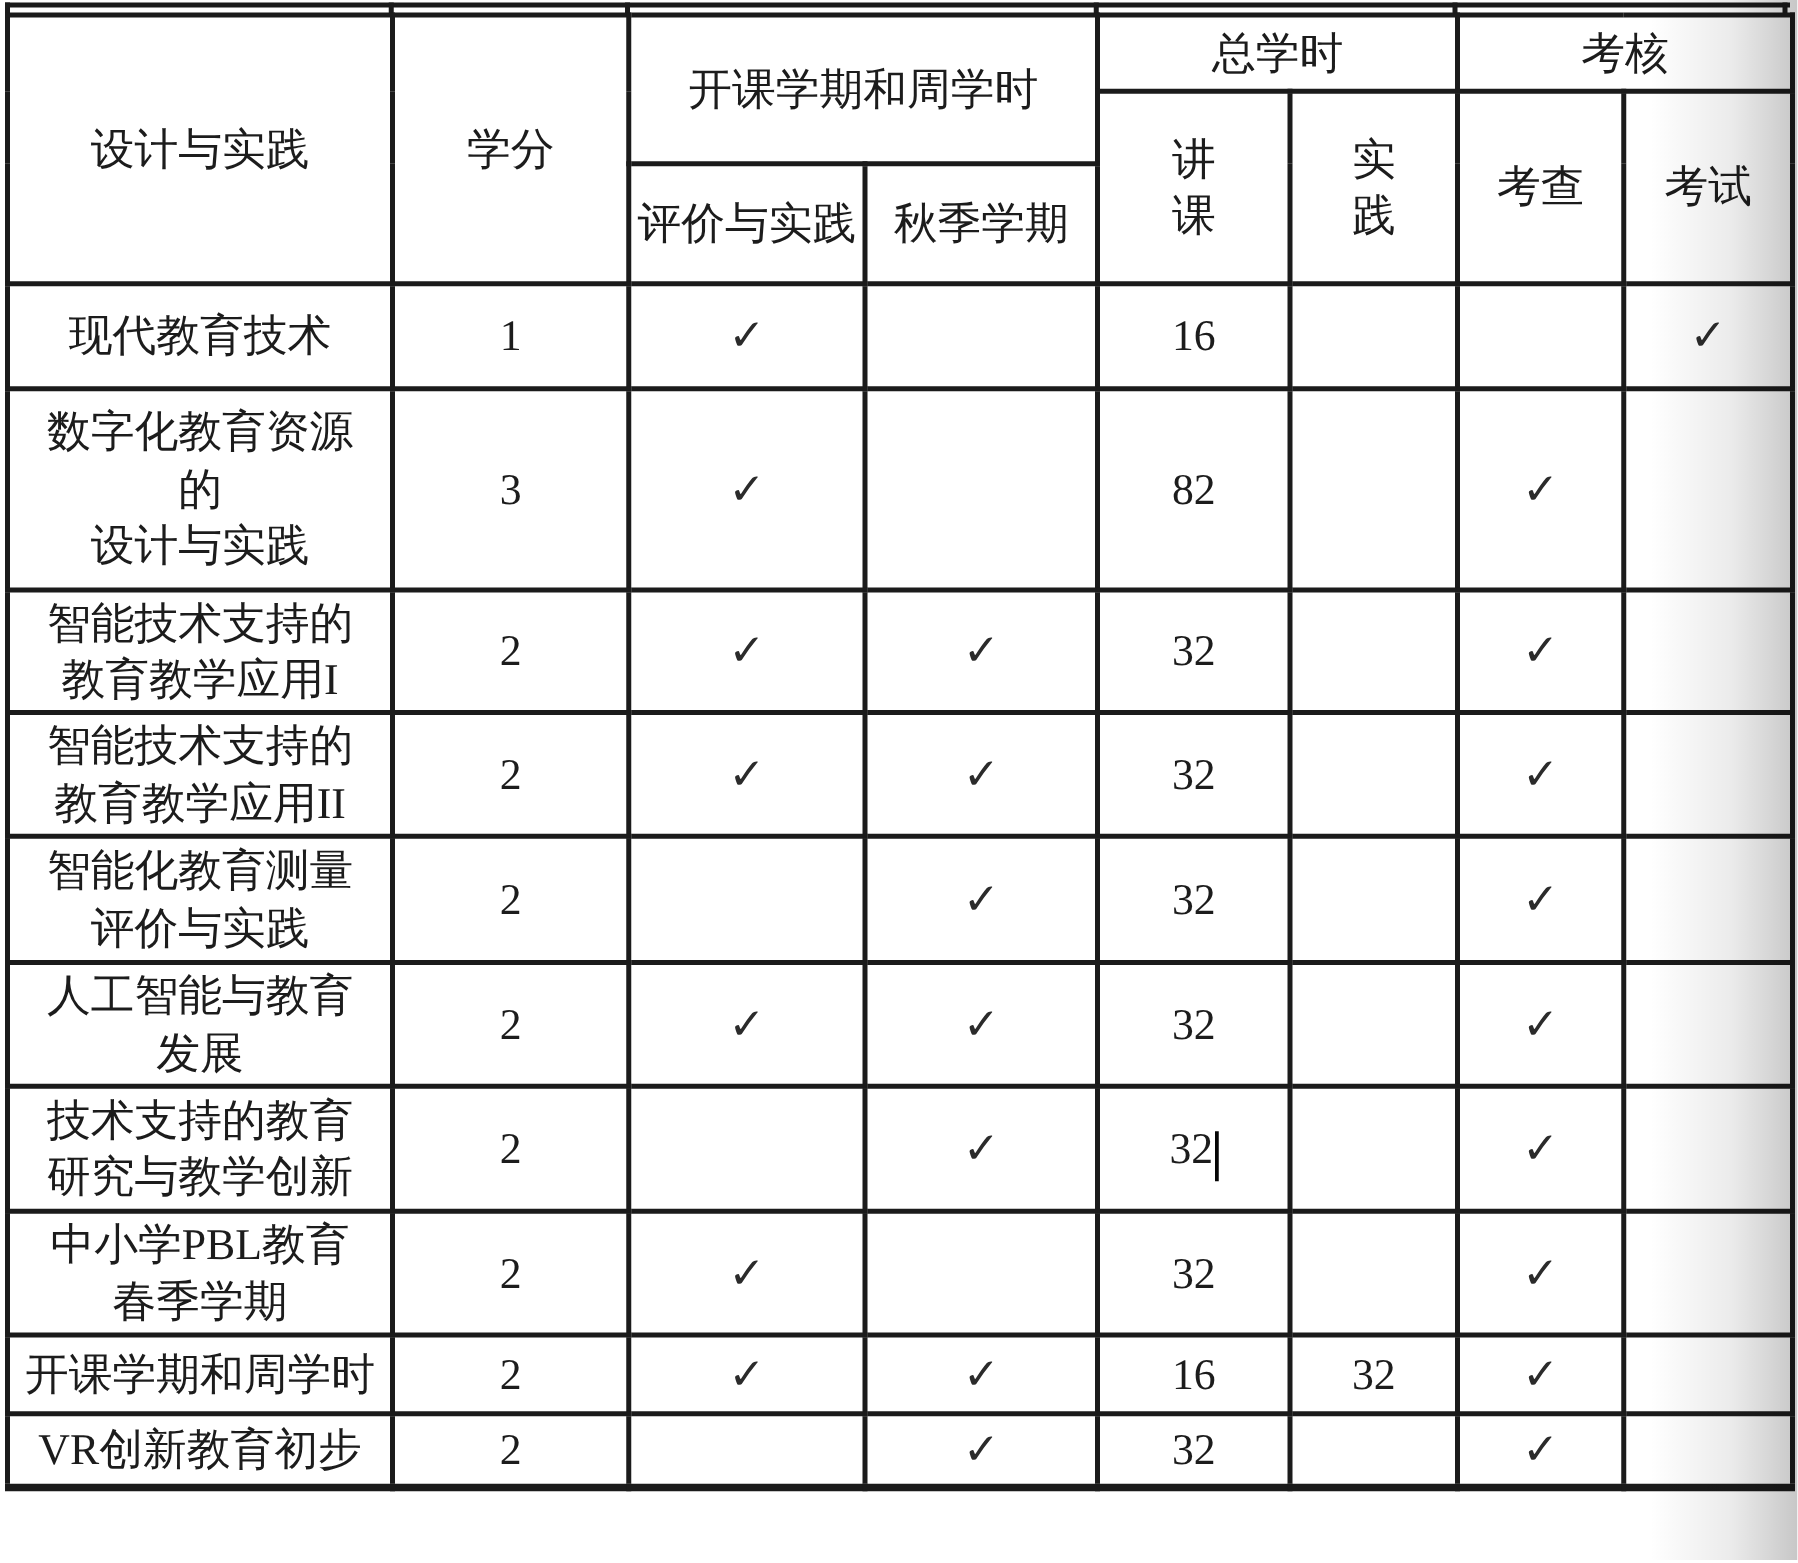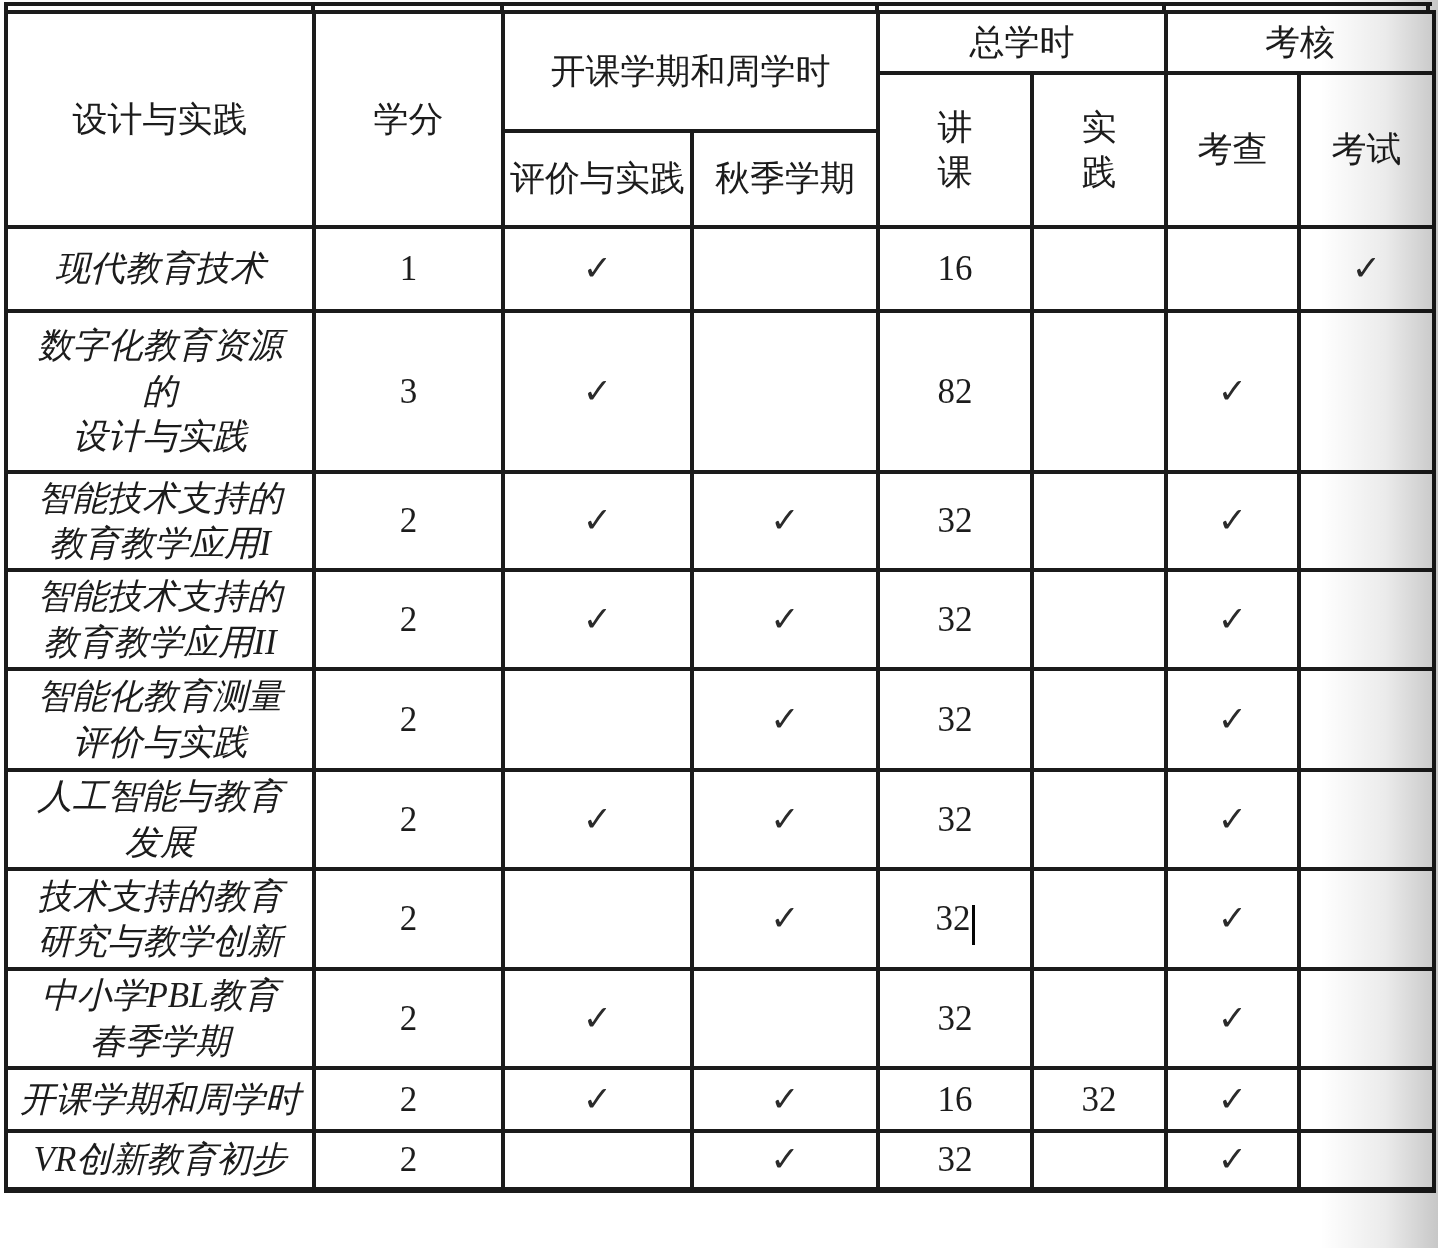--- a/index.html
+++ b/index.html
@@ -35,21 +35,21 @@
     border: 4px solid #1b1b1b;
     padding: 0;
     text-align: center;
     vertical-align: middle;
     font-weight: normal;
     font-size: 35px;
     line-height: 1.3;
     background: transparent;
   }
   .pre { white-space: pre-line; }
-  .name { font-size: 35px; line-height: 47px; font-style: italic; }
+  .name { font-size: 35px; line-height: 47px; }
   .num  { font-size: 42px; font-family: "Liberation Serif", "DejaVu Serif", serif; }
   .chk  { font-size: 33px; color: #2b2b2b; }
   .vh   { line-height: 60px; }   
   .caret {
     display: inline-block;
     width: 3px; height: 40px;
     background: #050505;
     margin-left: 1px;
     vertical-align: middle;
     transform: translateY(3px);

